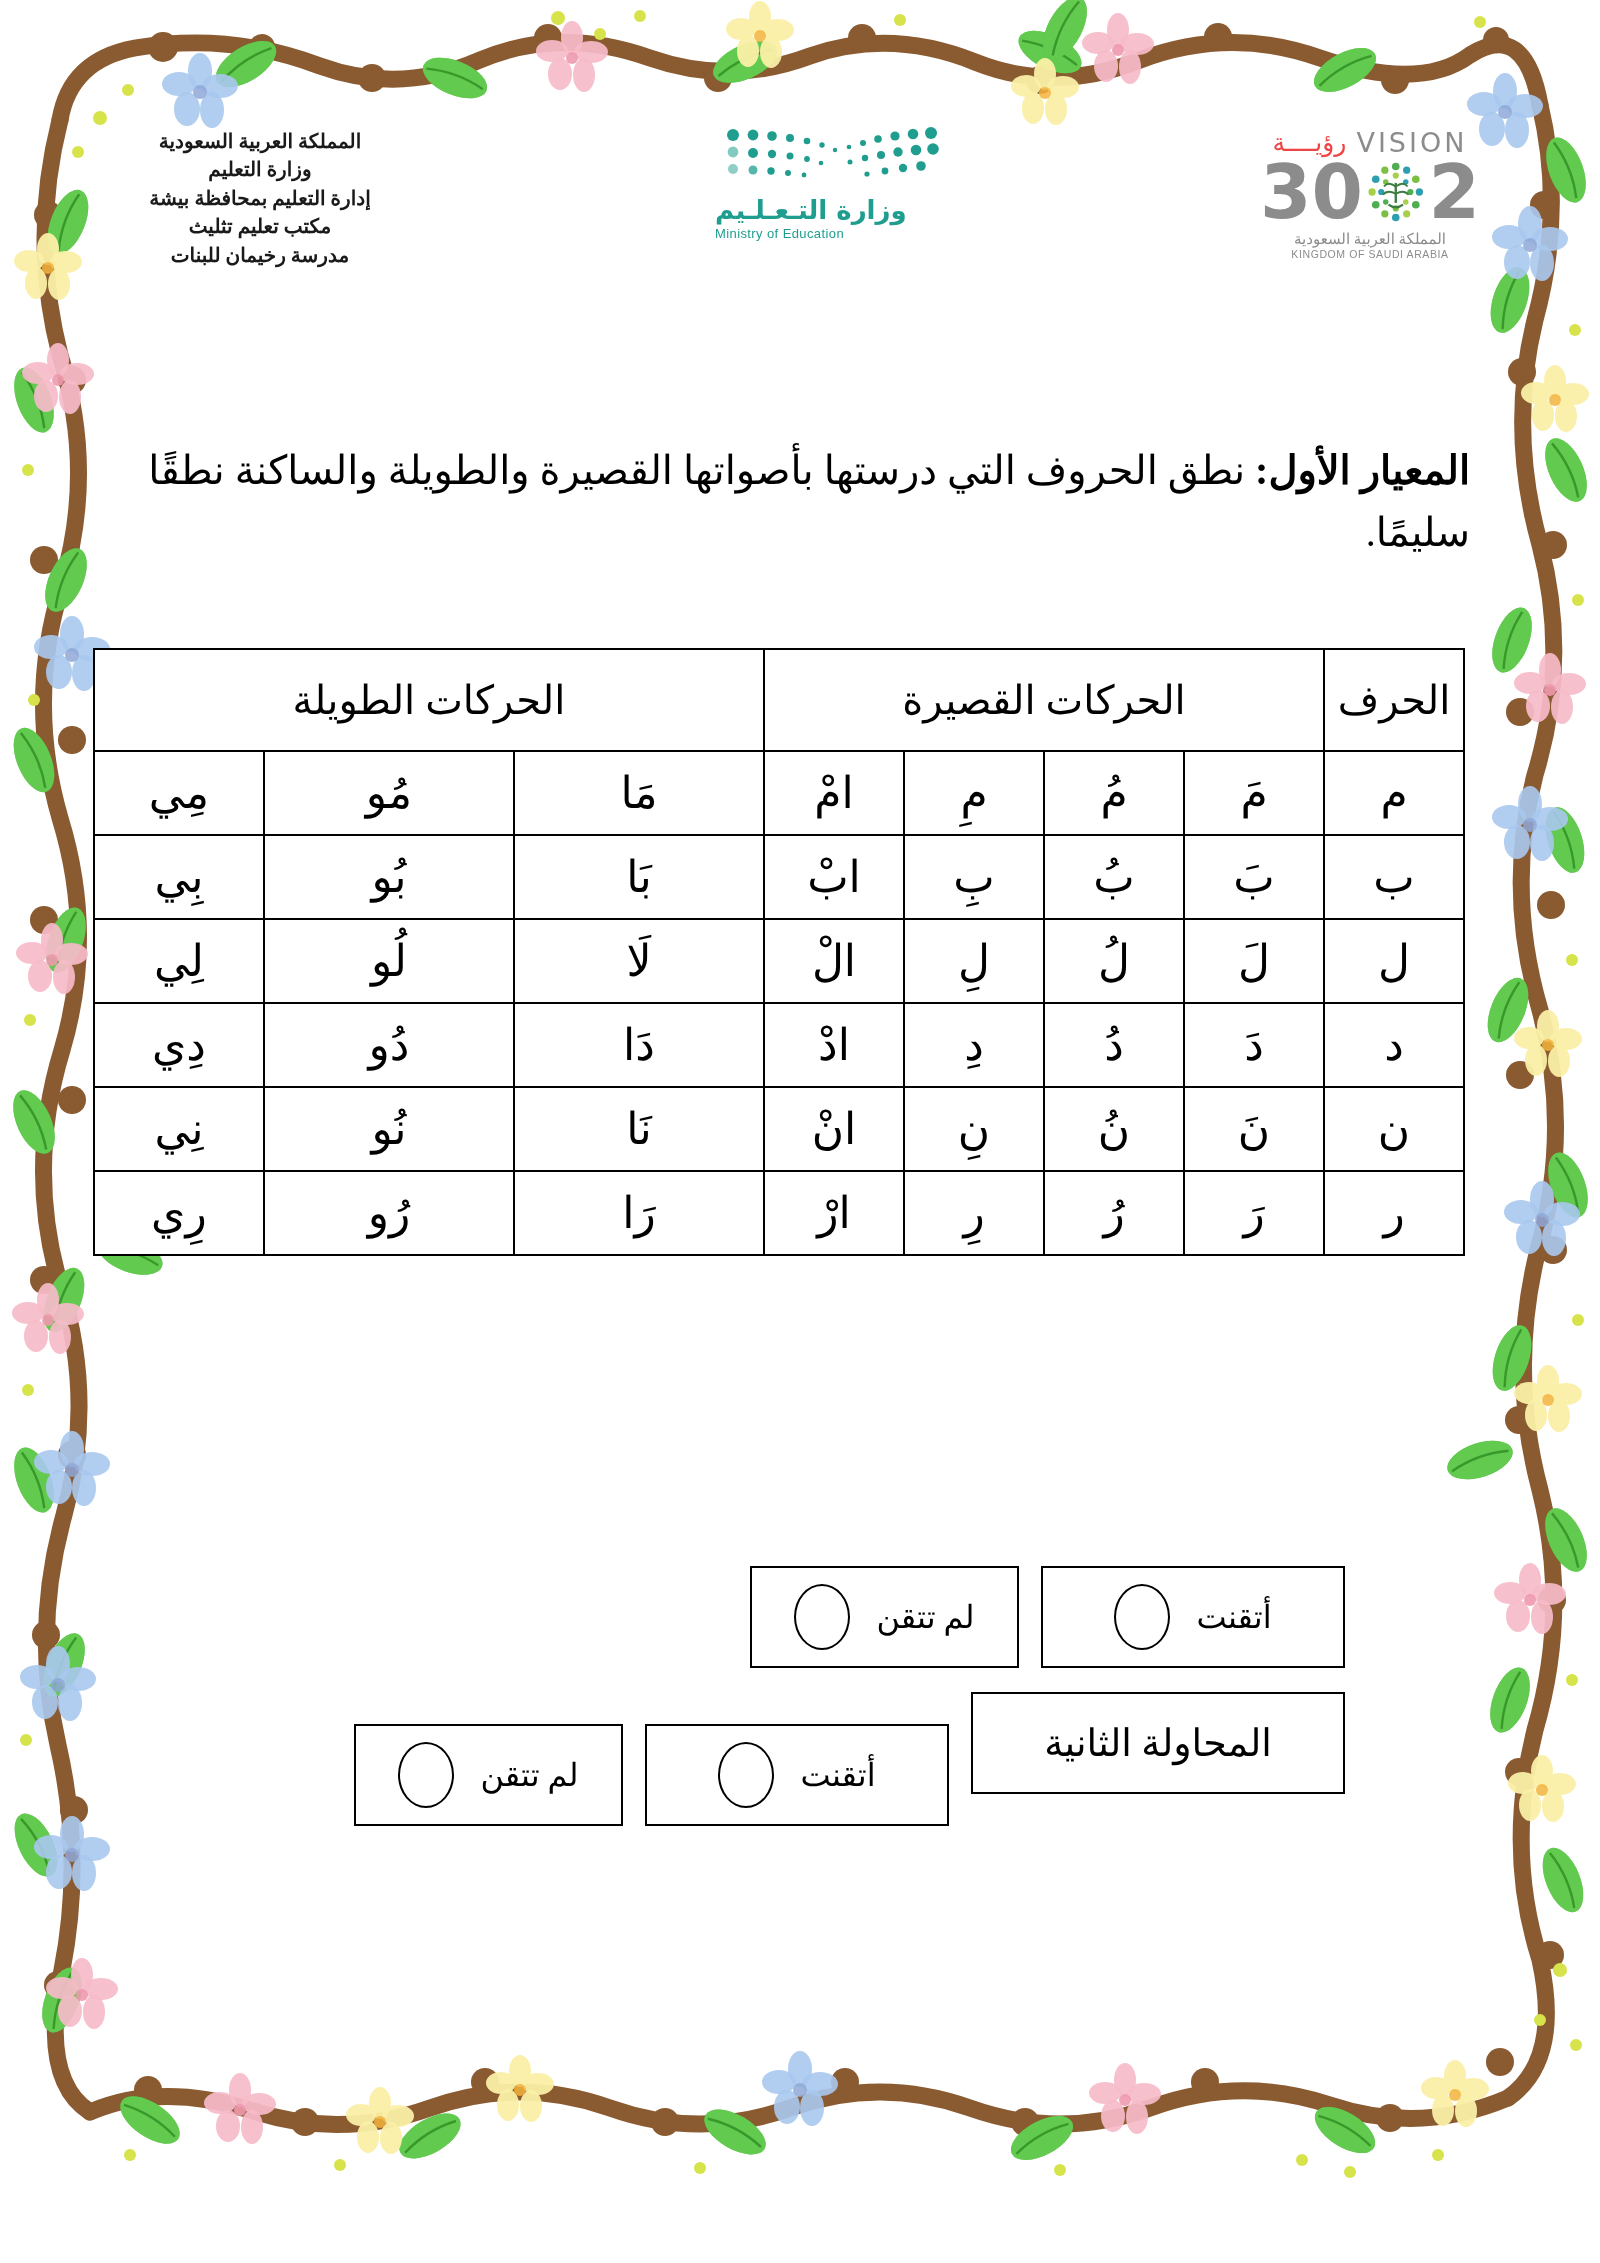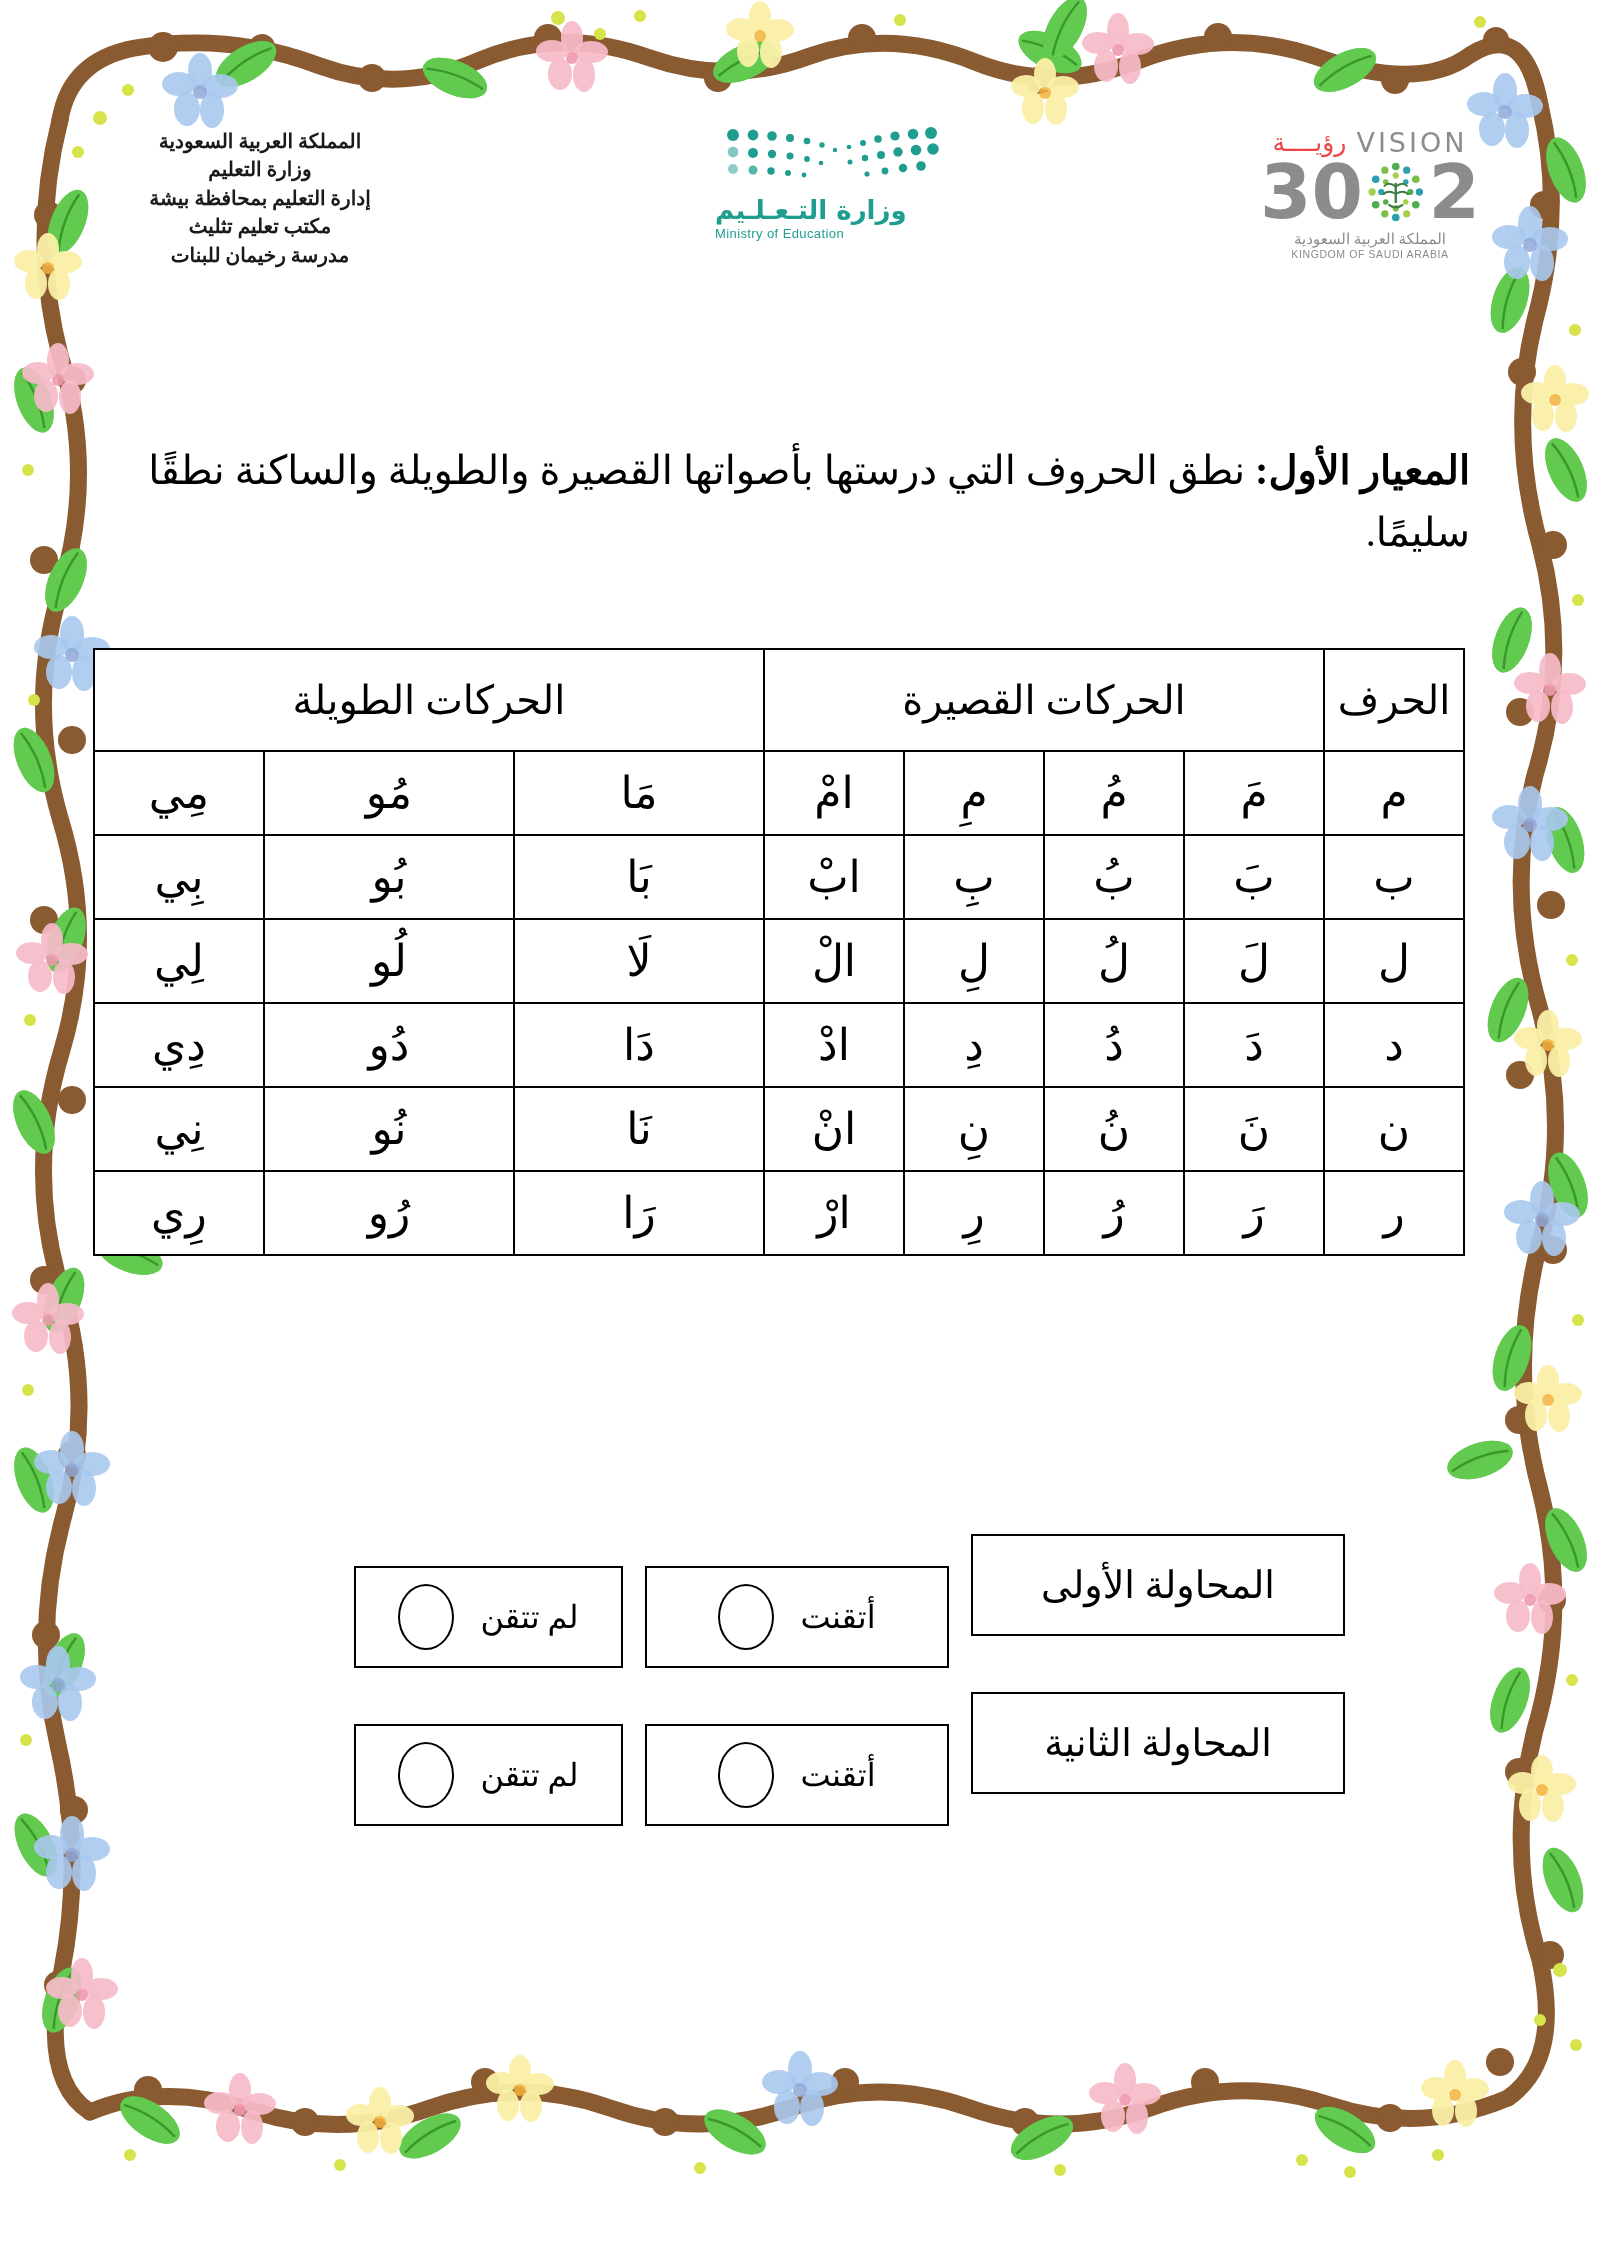--- a/index.html
+++ b/index.html
@@ -490,21 +490,20 @@
           <td>ارْ</td>
           <td>رَا</td>
           <td>رُو</td>
           <td>رِي</td>
         </tr>
       </tbody>
   </table>
 
   <div class="attempts" id="attempts-container">
       <div class="attempt-row">
-        <div class="att-label">المحاولة الأولى</div>
         <div class="att-opt">
           <span>أتقنت</span>
           <span class="bubble"></span>
         </div>
         <div class="att-opt narrow">
           <span>لم تتقن</span>
           <span class="bubble"></span>
         </div>
       </div>
       <div class="attempt-row">

